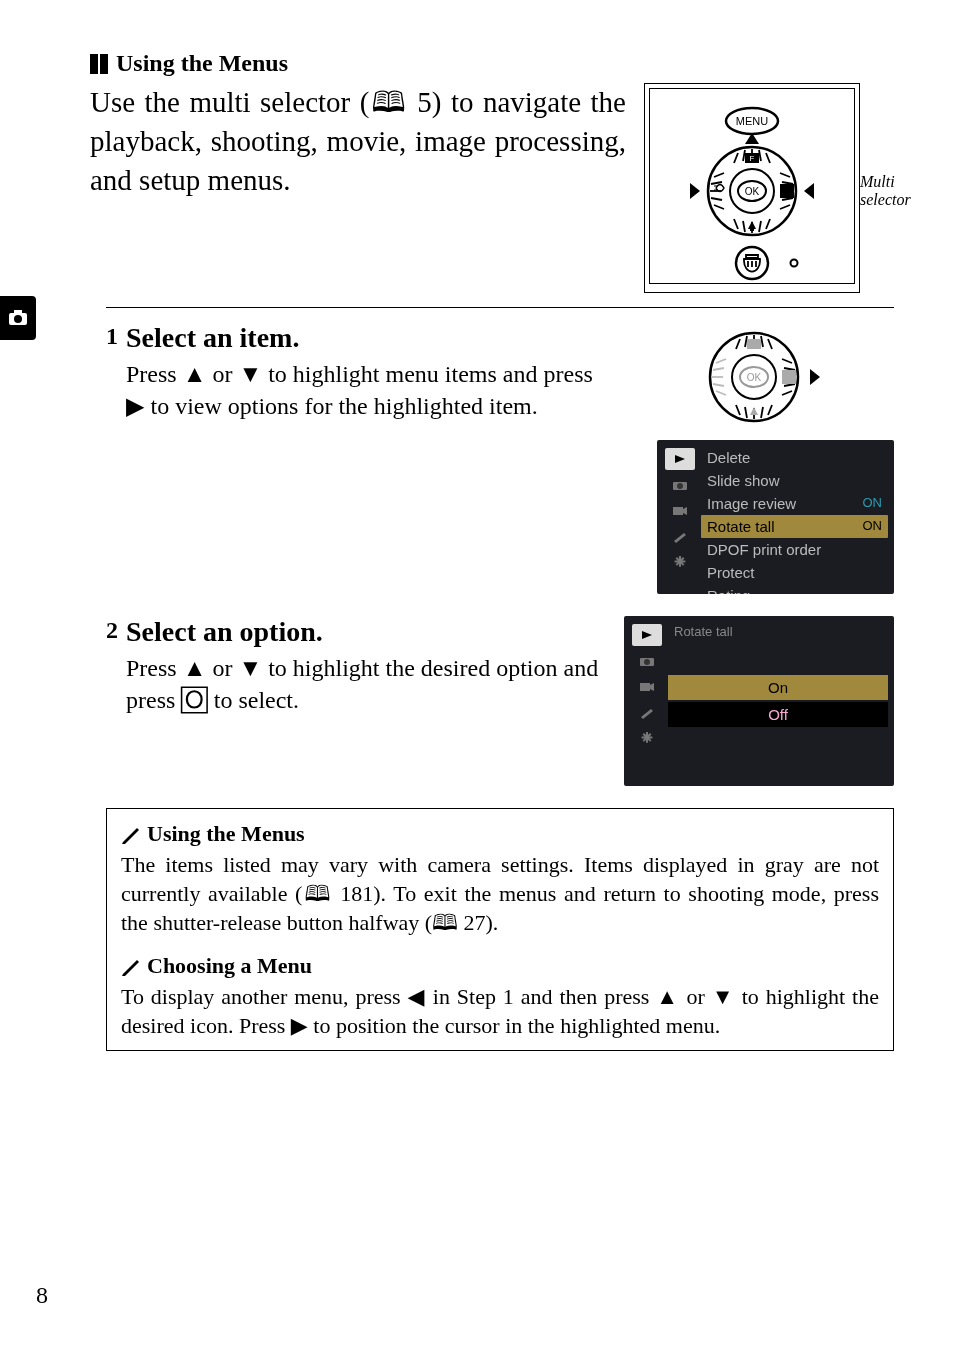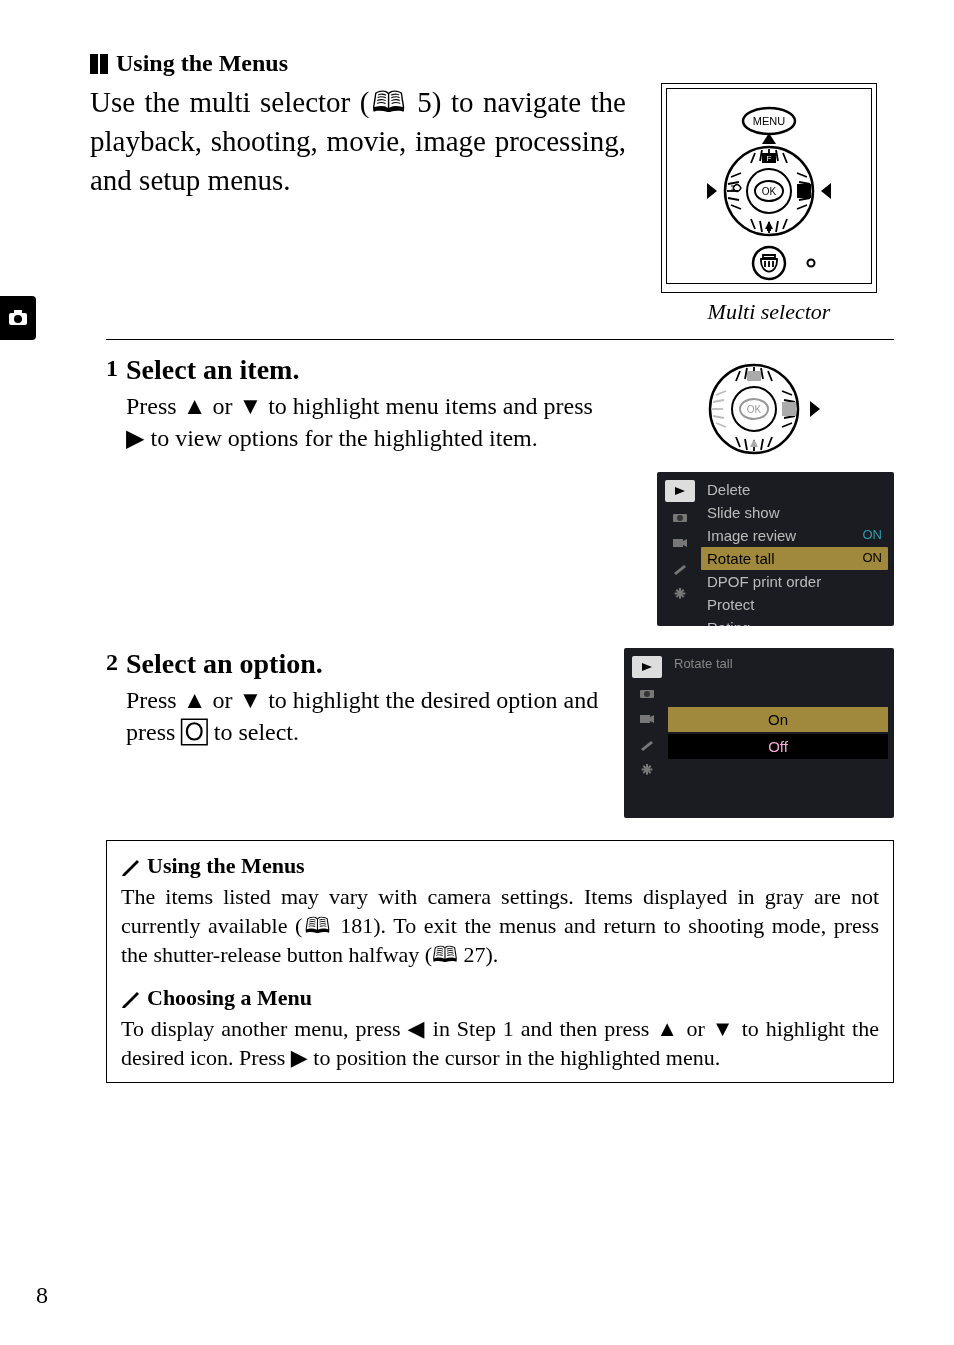--- a/index.html
+++ b/index.html
@@ -4,25 +4,25 @@
 <style>
   * { margin: 0; padding: 0; box-sizing: border-box; }
   body { font-family: Georgia, 'Times New Roman', serif; background: #fff; color: #000; width: 954px; height: 1345px; position: relative; }
   .page { padding: 50px 60px 30px 90px; }
   .heading-row { display: flex; align-items: center; gap: 8px; margin-bottom: 6px; }
   .heading-mark { display: inline-flex; gap: 2px; }
   .heading-mark span { width: 8px; height: 20px; background: #000; display: inline-block; }
   .heading { font-weight: bold; font-size: 24px; }
   .intro-wrap { display: flex; gap: 18px; }
   .intro-text { font-size: 29px; line-height: 1.35; text-align: justify; flex: 1; }
-  .intro-image { width: 250px; flex-shrink: 0; display: flex; flex-direction: column; align-items: center; }
+  .intro-image { width: 250px; flex-shrink: 0; display: flex; flex-direction: row; align-items: center; }
   .ms-box { border: 1px solid #000; padding: 4px; display: inline-block; }
   .ms-inner { border: 1px solid #000; padding: 2px; display: inline-block; }
   .ms-svg { display: block; }
-  .ms-caption { font-style: italic; font-size: 22px; margin-top: 6px; }
+  .ms-caption { font-style: italic; font-size: 16px; margin-top: 6px; }
   .side-tab { width: 36px; height: 44px; background: #000; position: absolute; left: 0; top: 296px; display: flex; align-items: center; justify-content: center; border-top-right-radius: 4px; border-bottom-right-radius: 4px; }
   .divider { border: 0; border-top: 1.5px solid #000; margin: 14px 0 14px 16px; }
   .step { display: flex; gap: 18px; margin-bottom: 22px; padding-left: 16px; }
   .step-left { display: flex; gap: 8px; flex: 1; }
   .step-num { font-weight: bold; font-size: 24px; line-height: 1.2; }
   .step-body { flex: 1; }
   .step-title { font-weight: bold; font-size: 28px; margin-bottom: 4px; }
   .step-text { font-size: 24px; line-height: 1.35; }
   .step-right { width: 270px; flex-shrink: 0; display: flex; flex-direction: column; gap: 8px; }
   .menu-shot { background: #1a1c22; border-radius: 2px; font-family: Arial, sans-serif; font-size: 15px; color: #ccc; padding: 6px 6px 0 6px; display: flex; margin-left: 33px; }

